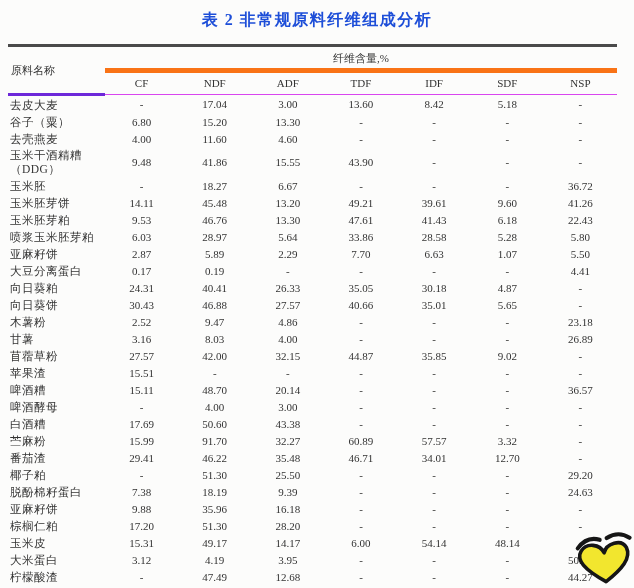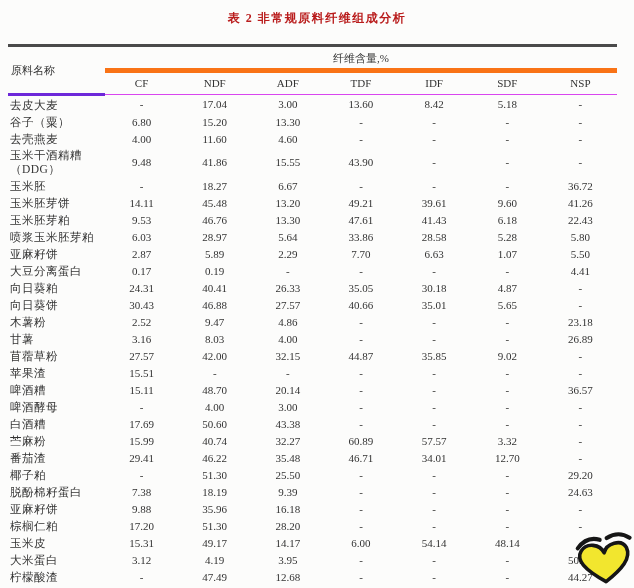--- a/index.html
+++ b/index.html
@@ -9,24 +9,24 @@
     font-family:"Liberation Serif","DejaVu Serif",serif;
     color:#2e2e2e;
     position:relative;
     overflow:hidden;
   }
   .page { position:relative; width:634px; height:588px; }
 
   .doc-title {
     text-align:center;
     padding-top:10px;
-    font-size:12px;
+    font-size:16px;
     font-weight:bold;
     letter-spacing:1.5px;
-    color:#b91c1c;
+    color:#1d4ed8;
   }
 
   table.fiber-table {
     position:absolute;
     top:44px; left:8px;
     width:609px;
     border-collapse:collapse;
     table-layout:fixed;
     border-top:3px solid #4a4a4a;
     border-bottom:2px solid #3d3d3d;
@@ -310,21 +310,21 @@
           <td>50.60</td>
           <td>43.38</td>
           <td>-</td>
           <td>-</td>
           <td>-</td>
           <td>-</td>
         </tr>
         <tr>
           <td class="name">苎麻粉</td>
           <td>15.99</td>
-          <td>40.74</td>
+          <td>91.70</td>
           <td>32.27</td>
           <td>60.89</td>
           <td>57.57</td>
           <td>3.32</td>
           <td>-</td>
         </tr>
         <tr>
           <td class="name">番茄渣</td>
           <td>29.41</td>
           <td>46.22</td>

